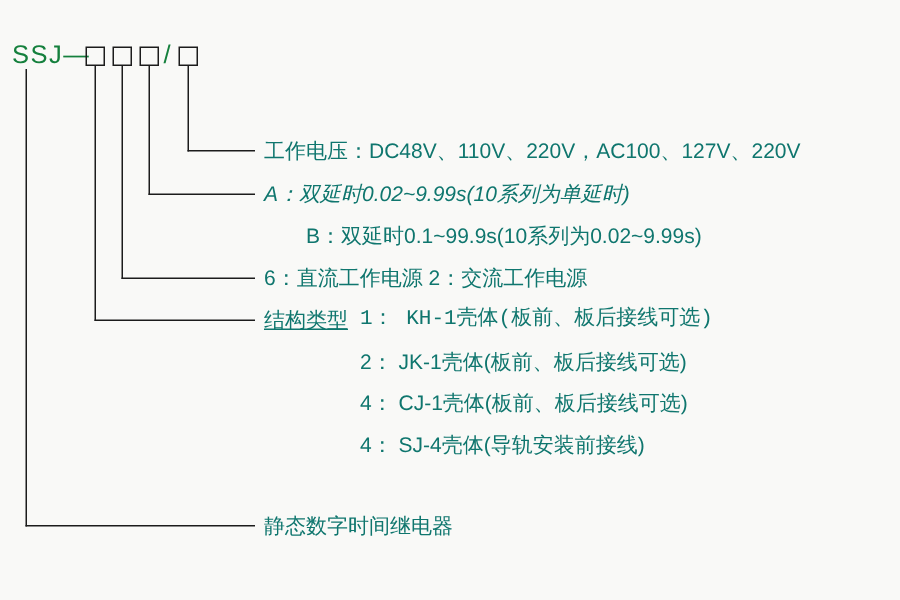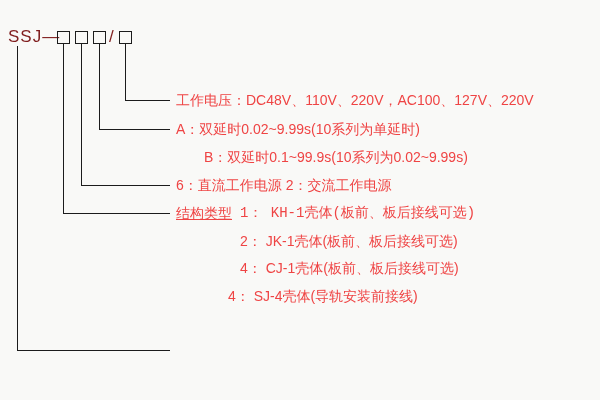--- a/index.html
+++ b/index.html
@@ -10,37 +10,37 @@
     color: #1c1c1c;
     position: relative;
     overflow: hidden;
   }
   .stage { position: absolute; inset: 0; width: 600px; height: 400px; }
 
   .model-code {
     position: absolute;
     font-size: 17px;
     letter-spacing: 1px;
-    color: #7f1d1d;
+    color: #15803d;
   }
   .digit-box {
     position: absolute;
     width: 13px; height: 13px;
     border: 1px solid #1c1c1c;
     background: transparent;
   }
   .vline { position: absolute; width: 1px; background: #1c1c1c; }
   .hline { position: absolute; height: 1px; background: #1c1c1c; }
 
   .lbl {
     position: absolute;
     font-size: 14px;
     line-height: 18px;
     white-space: nowrap;
-    color: #ef4444;
+    color: #0f766e;
   }
 </style>
 </head>
 <body>
 
 <div class="stage">
 
   <span class="model-code" style="left:8px; top:27px;">SSJ—</span>
   <span class="digit-box" style="left:57px; top:31px;"></span>
   <span class="digit-box" style="left:75px; top:31px;"></span>
@@ -55,26 +55,27 @@
   <div class="vline" style="left:125px; top:44px; height:57px;"></div>
 
   <div class="hline" style="left:125px; top:100px; width:45px;"></div>
   <div class="hline" style="left:99px;  top:129px; width:71px;"></div>
   <div class="hline" style="left:81px;  top:185px; width:89px;"></div>
   <div class="hline" style="left:63px;  top:213px; width:107px;"></div>
   <div class="hline" style="left:17px;  top:350px; width:153px;"></div>
 
   <div class="lbl" style="left:176px; top:91px;">工作电压：DC48V、110V、220V，AC100、127V、220V</div>
 
-  <div class="lbl" style="left:176px; top:120px;">A：双延时0.02~9.99s(10系列为单延时)</div>
+  <div class="lbl" style="left:176px; top:120px;font-style:italic;">A：双延时0.02~9.99s(10系列为单延时)</div>
 
   <div class="lbl" style="left:176px; top:148px;margin-left:28px;">B：双延时0.1~99.9s(10系列为0.02~9.99s)</div>
 
   <div class="lbl" style="left:176px; top:176px;">6：直流工作电源  2：交流工作电源</div>
 
   <div class="lbl" style="left:176px; top:204px;text-decoration:underline;">结构类型</div>
   <div class="lbl" style="left:240px; top:204px;font-family:Liberation Mono, monospace;">1： KH-1壳体(板前、板后接线可选)</div>
   <div class="lbl" style="left:240px; top:232px;">2： JK-1壳体(板前、板后接线可选)</div>
   <div class="lbl" style="left:240px; top:259px;">4： CJ-1壳体(板前、板后接线可选)</div>
-  <div class="lbl" style="left:228px; top:287px;">4： SJ-4壳体(导轨安装前接线)</div>
+  <div class="lbl" style="left:240px; top:287px;">4： SJ-4壳体(导轨安装前接线)</div>
 
+  <div class="lbl" style="left:176px; top:341px;">静态数字时间继电器</div>
 
 </div>
 
 </body></html>

